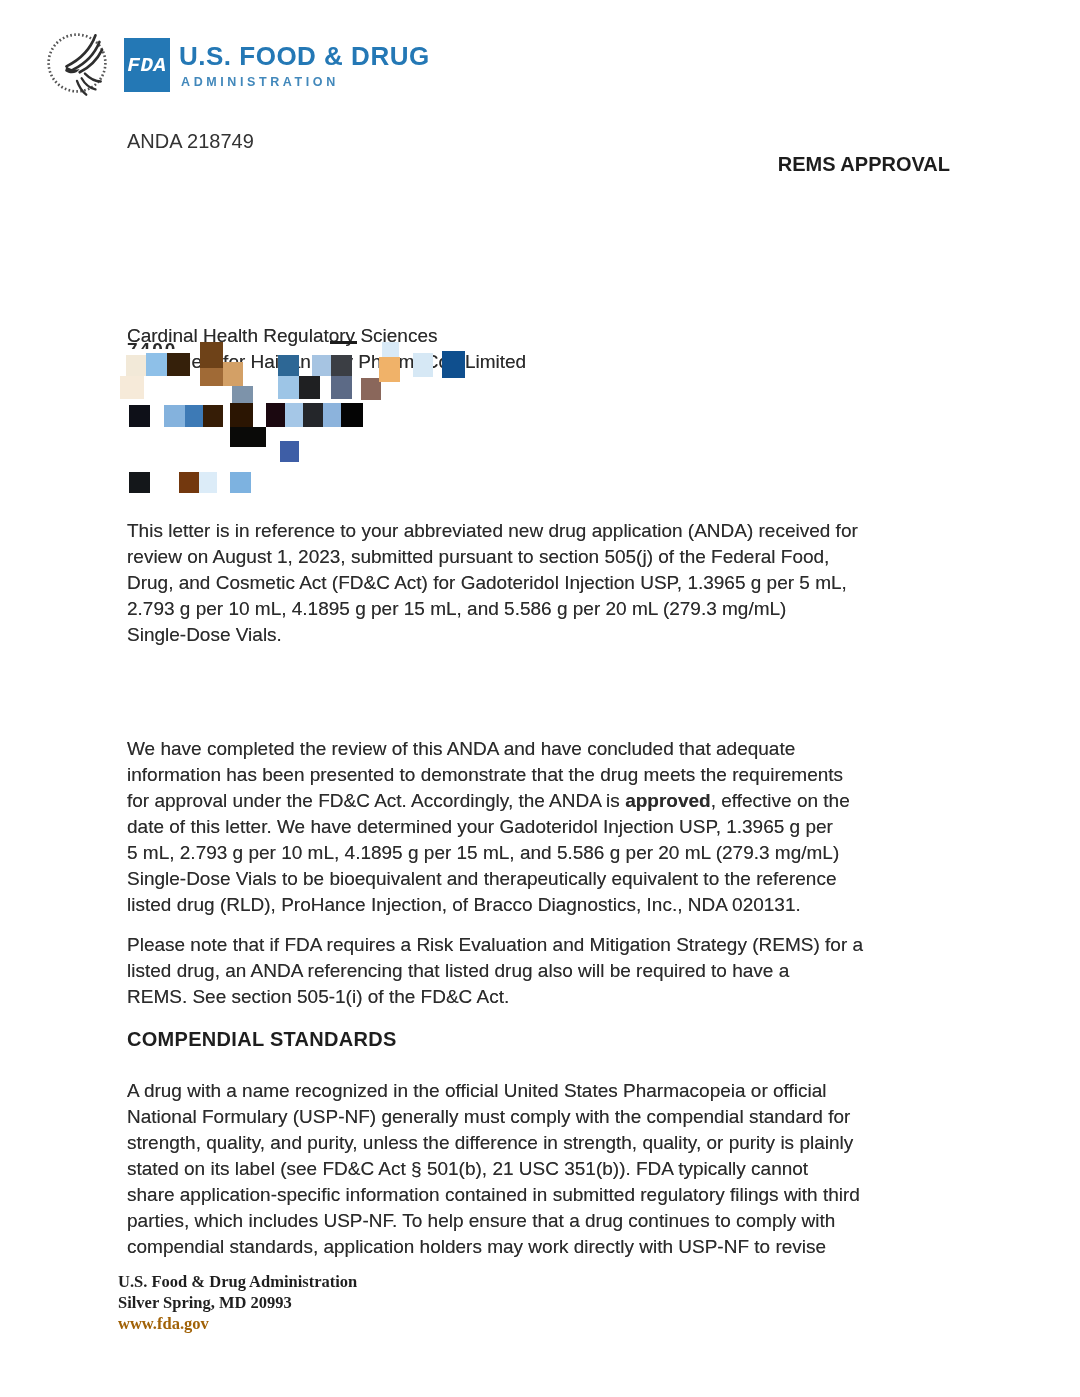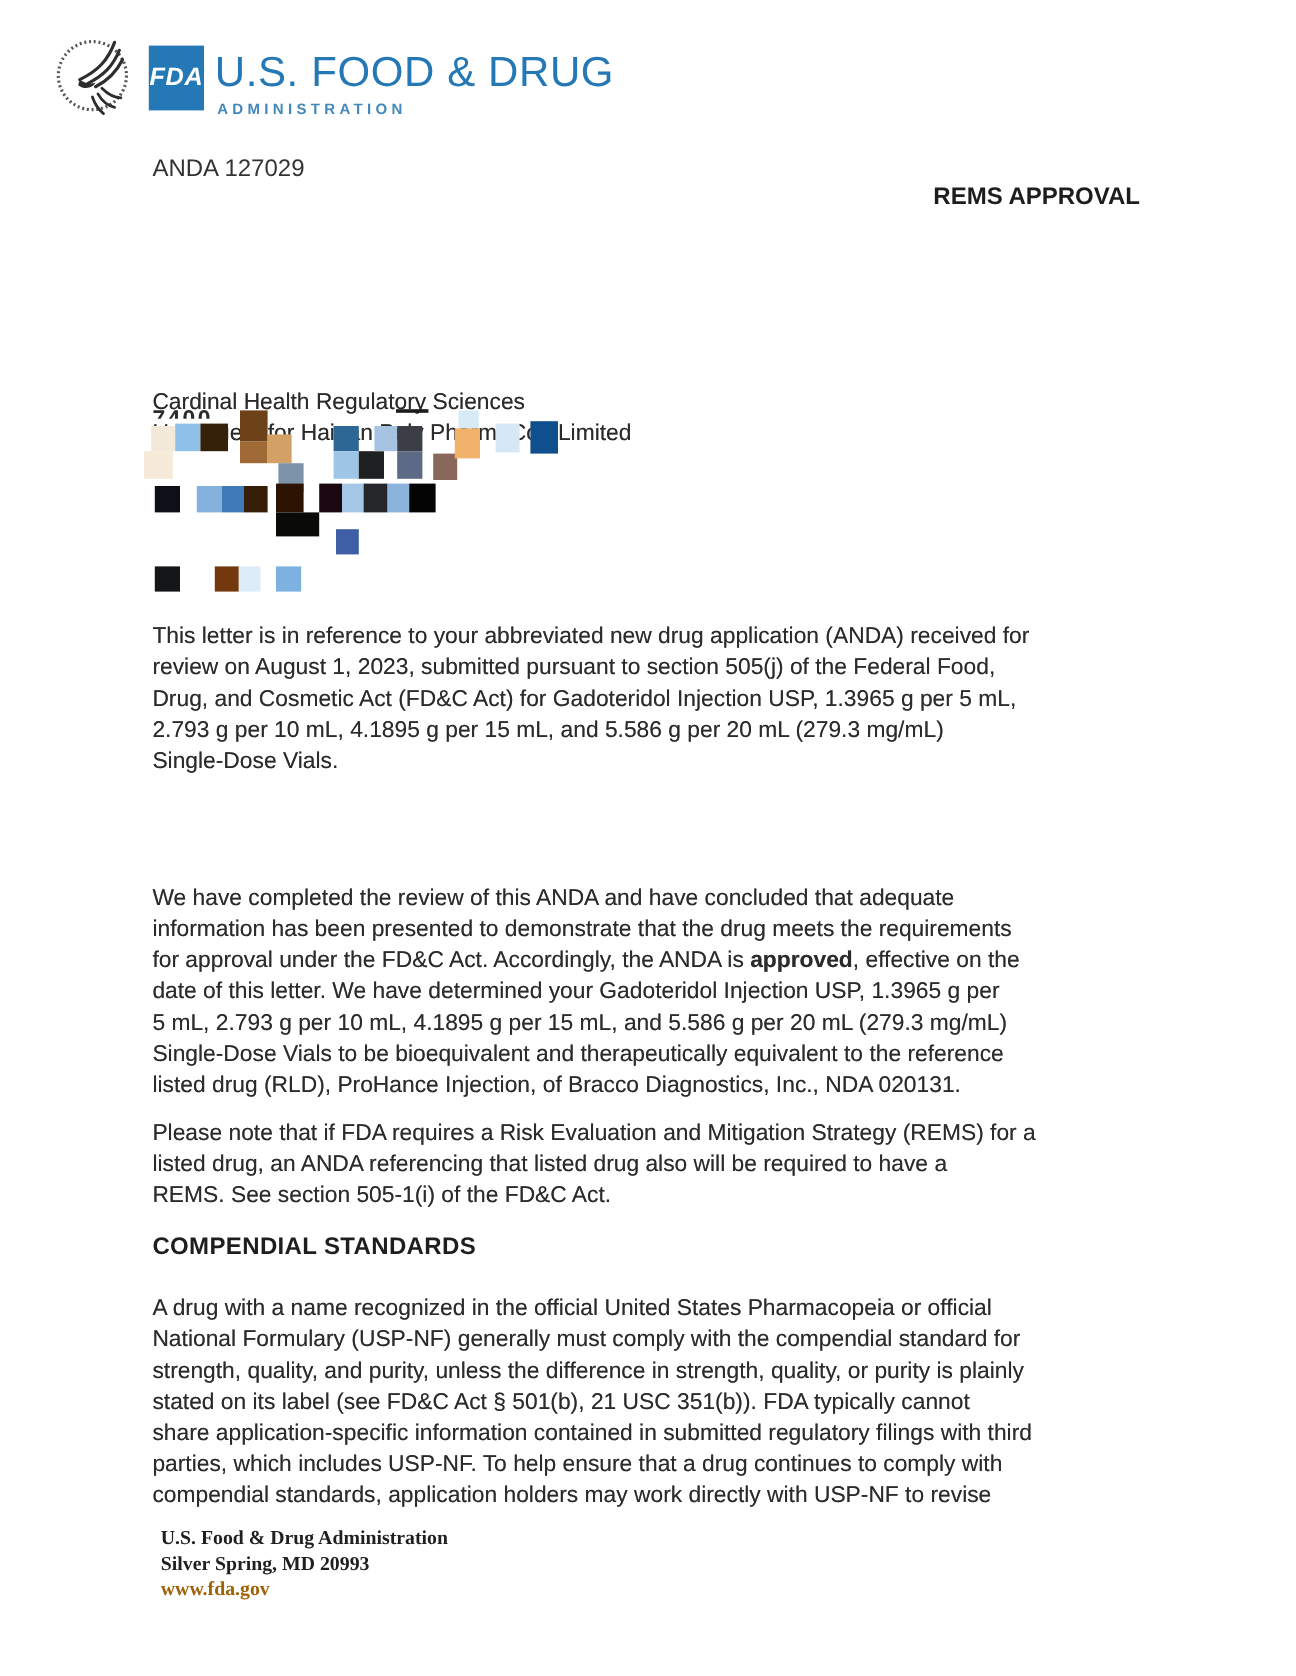--- a/index.html
+++ b/index.html
@@ -18,21 +18,21 @@
   
   .hhs-logo { position: absolute; left: 44px; top: 28px; }
   .fda-square {
     position: absolute; left: 124px; top: 38px;
     width: 46px; height: 54px;
     display: flex; align-items: center; justify-content: center;
     color: #ffffff; font-weight: bold; font-size: 21px; letter-spacing: 0.5px;
     font-style: italic;
   }
   .wordmark { position: absolute; left: 179px; top: 41px; }
-  .wordmark-1 { font-weight: normal; font-size: 35px; letter-spacing: 0.5px; }
+  .wordmark-1 { font-weight: bold; font-size: 26px; letter-spacing: 0.5px; }
   .wordmark-2 { font-weight: bold; font-size: 12.5px; letter-spacing: 3.6px; margin-top: 3px; margin-left: 2px; }
 
   .anda-number {
     position: absolute; left: 127px; top: 130px;
     font-size: 20px; color: #333333;
   }
   .approval-label {
     position: absolute; right: 130px; top: 153px;
     font-size: 20px; font-weight: bold; color: #1d1d1d;
   }
@@ -79,21 +79,21 @@
   .section-heading {
     position: absolute; left: 127px; top: 1028px;
     font-size: 20px; font-weight: bold; color: #1e1e1e;
     text-underline-offset: 4px;
     text-decoration-thickness: 2px;
     letter-spacing: 0.3px;
   }
 
   
   .footer {
-    position: absolute; left: 134px; top: 1271px;
+    position: absolute; left: 118px; top: 1271px;
     font-family: "Liberation Serif", "DejaVu Serif", serif;
     font-weight: bold; font-size: 16.5px; line-height: 21px;
     color: #1f1f1f;
   }
   .footer .site { text-decoration: none; cursor: pointer; }
 </style>
 </head>
 <body>
 
 <div class="page">
@@ -104,27 +104,27 @@
       <path d="M78,10 C70,32 57,46 34,57" fill="none" stroke="#2e2e2e" stroke-width="4" stroke-linecap="round"></path>
       <path d="M84,20 C76,40 64,52 44,62" fill="none" stroke="#2e2e2e" stroke-width="4" stroke-linecap="round"></path>
       <path d="M88,32 C80,48 70,58 54,66" fill="none" stroke="#2e2e2e" stroke-width="4" stroke-linecap="round"></path>
       <path d="M34,57 C40,62 48,63 54,61 C50,68 40,70 32,64 Z" fill="#2e2e2e"></path>
       <path d="M62,68 C70,76 78,80 86,80" fill="none" stroke="#2e2e2e" stroke-width="3.5" stroke-linecap="round"></path>
       <path d="M57,75 C62,84 70,90 78,92" fill="none" stroke="#2e2e2e" stroke-width="3.5" stroke-linecap="round"></path>
       <path d="M50,79 C53,88 58,95 64,100" fill="none" stroke="#2e2e2e" stroke-width="3.5" stroke-linecap="round"></path>
     </svg>
   </div>
 
-  <div class="fda-square" style="background:#2478b5;">FDA</div>
+  <div class="fda-square" style="background:#2478b5;font-family:Liberation Mono, monospace;">FDA</div>
   <div class="wordmark">
     <div class="wordmark-1" style="color:#2478b5;">U.S. FOOD &amp; DRUG</div>
     <div class="wordmark-2" style="color:#4288bb;">ADMINISTRATION</div>
   </div>
 
-  <div class="anda-number">ANDA 127029</div>
+  <div class="anda-number">ANDA 218749</div>
   <div class="approval-label">REMS APPROVAL</div>
 
   <div class="address">Cardinal Health Regulatory Sciences
 U.S. Agent for Hainan Poly Pharm. Co., Limited</div>
   <div class="partial-line">7400</div>
   <div class="pharm-underline"></div>
 
   <div class="mosaic">
       <div class="mblock" style="left: 6px; top: 13px; width: 20px; height: 21px; background: rgb(242, 233, 216);"></div>
       <div class="mblock" style="left: 0px; top: 34px; width: 24px; height: 23px; background: rgb(246, 234, 217);"></div>

